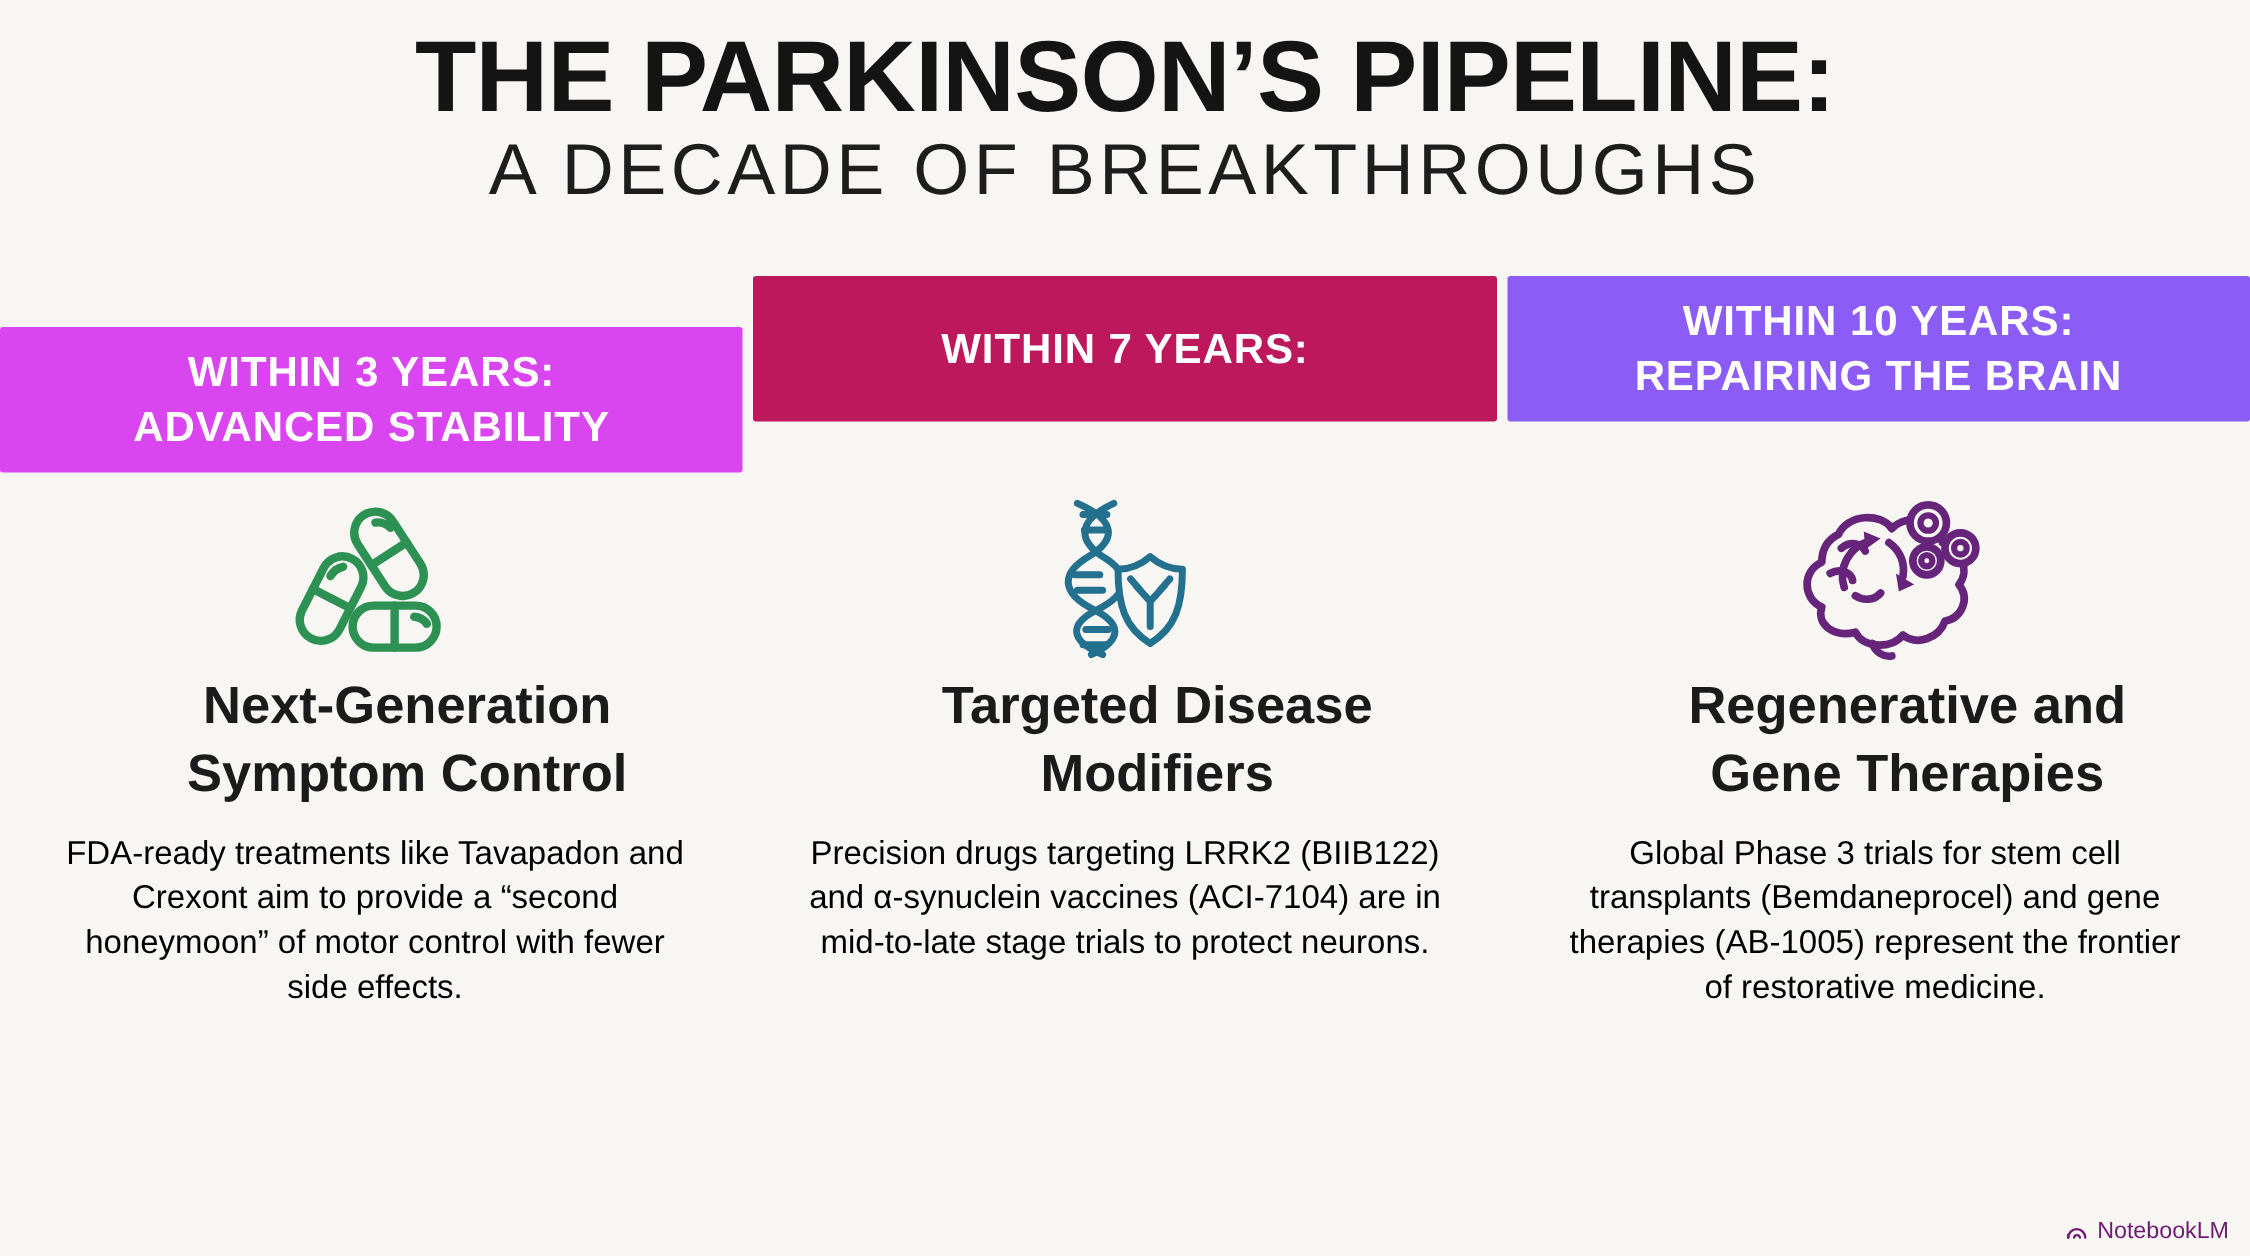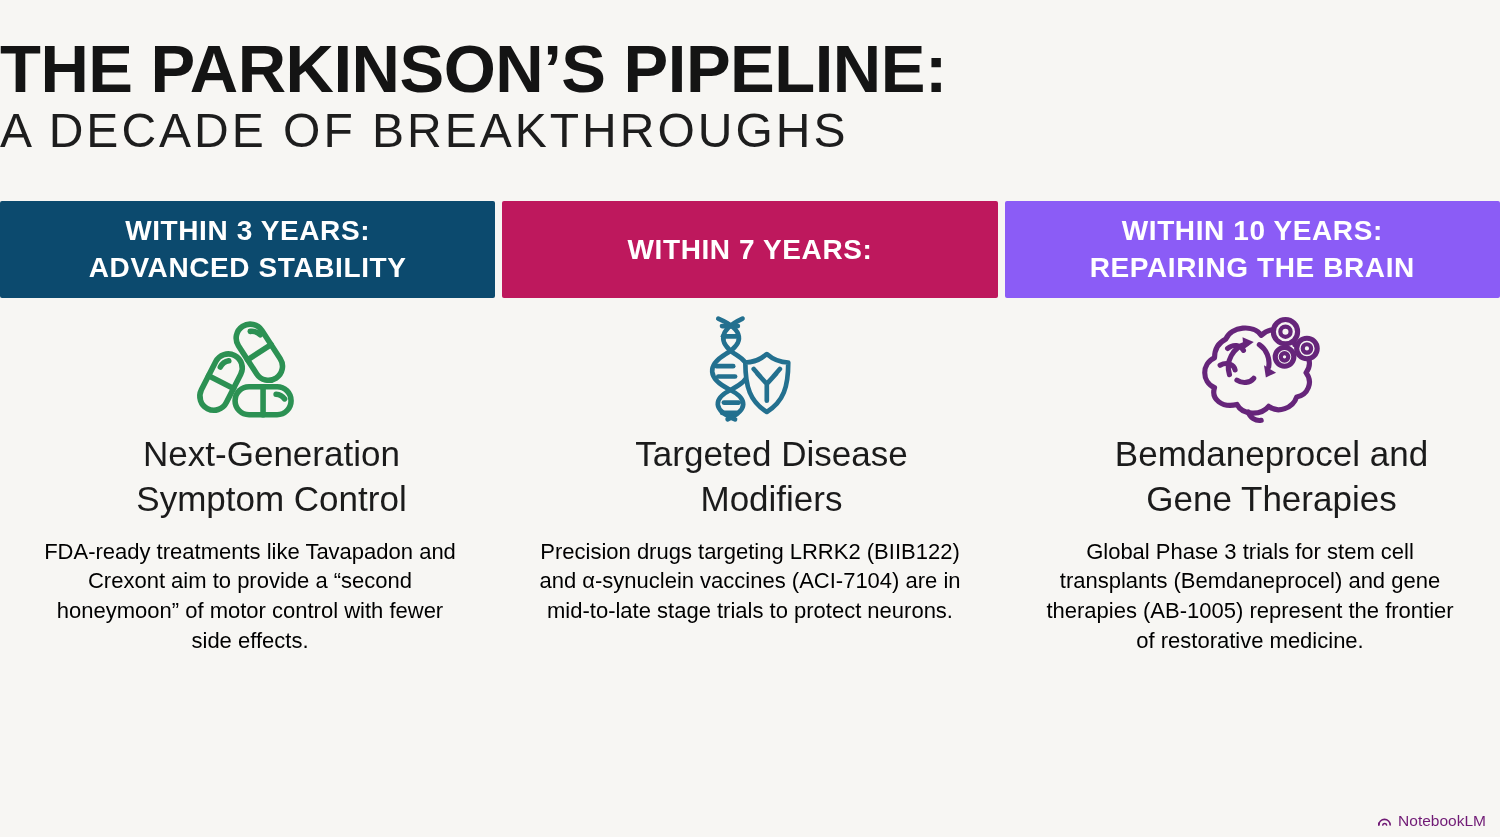--- a/index.html
+++ b/index.html
@@ -1,58 +1,58 @@
 <!DOCTYPE html>
 <html><head>
 <meta charset="utf-8">
 <style>
   html,body { margin:0; padding:0; }
   .page {
     width:1500px; height:837px; position:relative; overflow:hidden;
     background:#f7f6f3; color:#161616;
     font-family:"Liberation Sans", sans-serif;
   }
-  .title-block { padding-top:31px; }
+  .title-block { text-align:center; padding-top:14px; }
   .title-line1 { font-size:67px; font-weight:800; letter-spacing:-0.5px; line-height:1.12; color:#141414; }
   .title-line2 { font-size:48px; font-weight:400; letter-spacing:3px; line-height:1.06; color:#1d1d1d; }
 
   .bars { display:flex; gap:7px; margin-top:44px; }
   .bar {
     flex:1 1 0; height:97px; border-radius:2px; color:#ffffff;
     display:flex; flex-direction:column; justify-content:center;
     text-align:center; font-weight:700; font-size:28px; line-height:1.34;
     letter-spacing:0.6px;
   }
 
   .cols { display:flex; margin-top:12px; }
   .col { flex:1 1 0; display:flex; flex-direction:column; align-items:center; padding:0 36px; text-align:center; }
   .icon-wrap { height:118px; display:flex; align-items:center; justify-content:center; }
   .icon-wrap svg { display:block; }
-  .col-heading { font-size:35px; font-weight:400; color:#1b1b1b; line-height:1.28; margin-top:4px;margin-left:43px; }
+  .col-heading { font-size:35px; font-weight:700; color:#1b1b1b; line-height:1.28; margin-top:4px;margin-left:43px; }
   .col-body { font-size:22px; color:#000000; line-height:1.36; margin-top:15px; max-width:425px; }
 
   .footer {
     position:absolute; right:14px; bottom:7px;
     display:flex; align-items:center; gap:5px;
     color:#701a75; font-size:15.5px; font-weight:500;
   }
   .footer svg { display:block; }
 </style>
 </head>
 <body>
 
 <div class="page">
 
   <div class="title-block">
     <div class="title-line1">THE PARKINSON’S PIPELINE:</div>
     <div class="title-line2">A DECADE OF BREAKTHROUGHS</div>
   </div>
 
   <div class="bars">
-    <div class="bar" style="background-color: #0c4a6e;">
+    <div class="bar" style="background-color: #d946ef; margin-top: 34px;">
       <div>WITHIN 3 YEARS:</div>
       <div>ADVANCED STABILITY</div>
     </div>
     <div class="bar" style="background-color: #be185d;">
       <div>WITHIN 7 YEARS:</div>
     </div>
     <div class="bar" style="background-color: #8b5cf6;">
       <div>WITHIN 10 YEARS:</div>
       <div>REPAIRING THE BRAIN</div>
     </div>
@@ -123,21 +123,21 @@
           <path d="M108,64 L95,56 L97,69 Z" fill="currentColor" stroke="none"></path>
           <circle cx="118" cy="20" r="13" fill="#f7f6f3"></circle>
           <circle cx="118" cy="20" r="5.5" stroke-width="4.5"></circle>
           <circle cx="141" cy="38" r="11" fill="#f7f6f3"></circle>
           <circle cx="141" cy="38" r="4.5" stroke-width="4.5"></circle>
           <circle cx="117" cy="47" r="10" fill="#f7f6f3"></circle>
           <circle cx="117" cy="47" r="4" stroke-width="4.5"></circle>
         </svg>
       </div>
       <div class="col-heading">
-        <div>Bemdaneprocel and</div>
+        <div>Regenerative and</div>
         <div>Gene Therapies</div>
       </div>
       <div class="col-body">Global Phase 3 trials for stem cell transplants (Bemdaneprocel) and gene therapies (AB-1005) represent the frontier of restorative medicine.</div>
     </div>
 
   </div>
 
   <div class="footer">
     <svg width="17" height="17" viewBox="0 0 24 24" fill="none" stroke="currentColor" stroke-width="2.2" stroke-linecap="round">
       <path d="M4,17 A8,8 0 0 1 20,17"></path>

